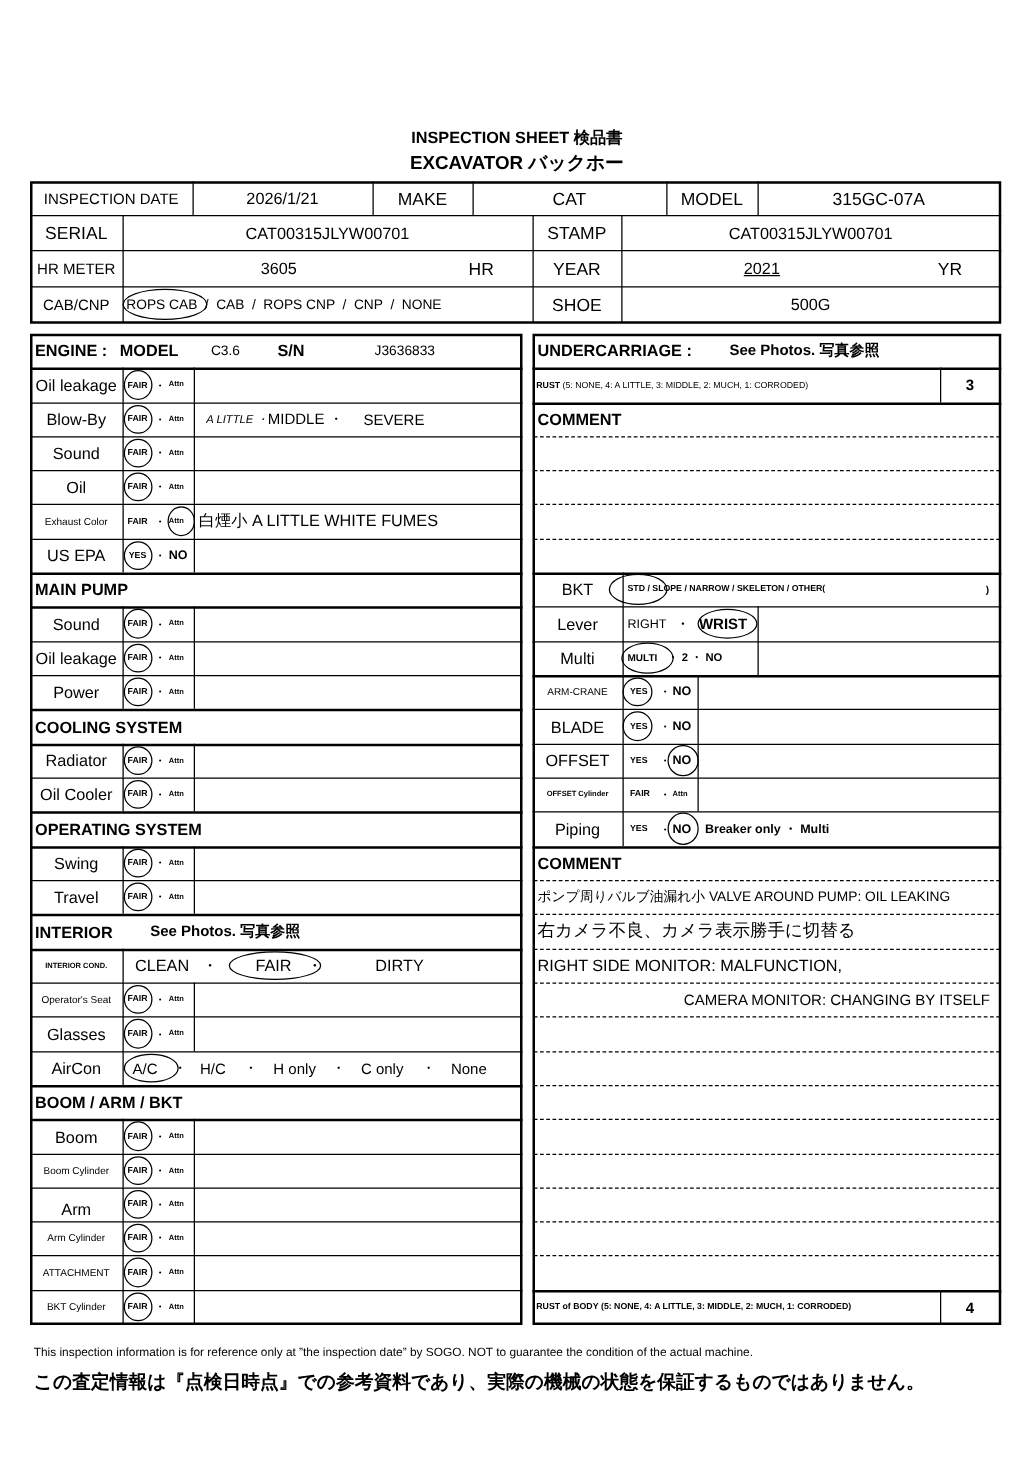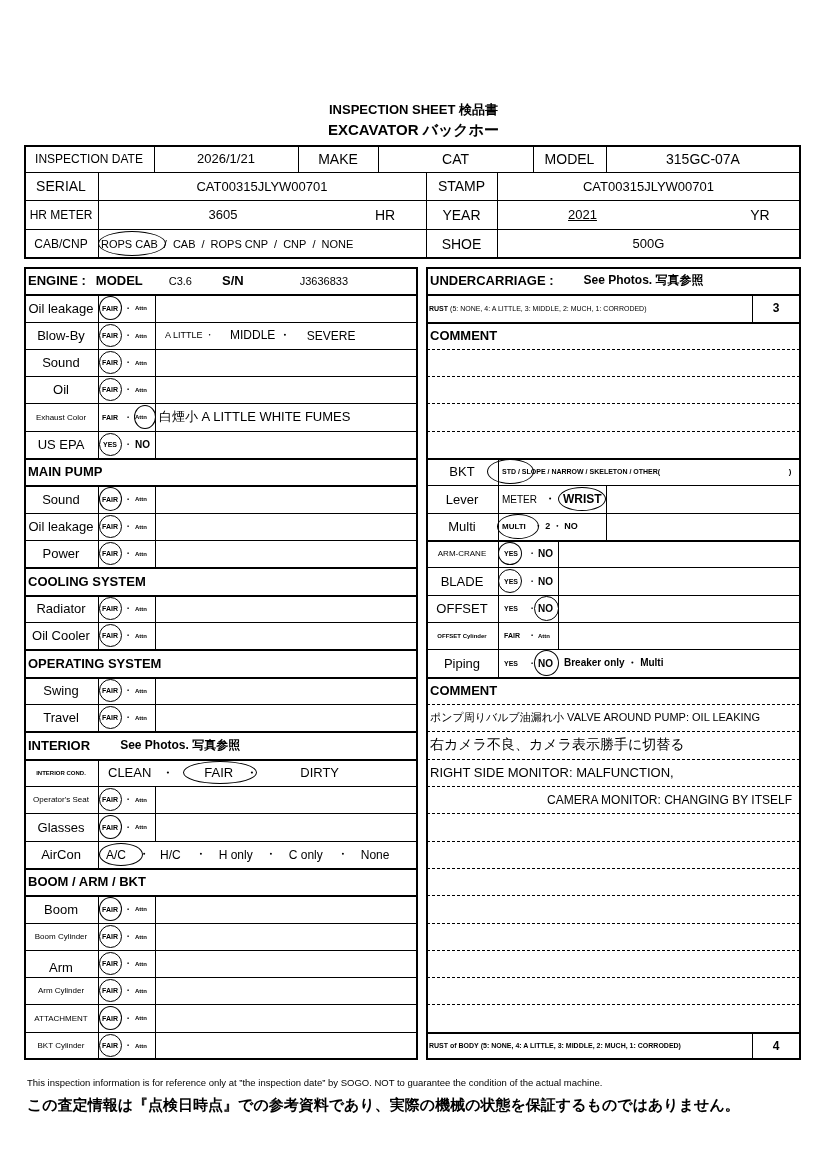--- a/index.html
+++ b/index.html
@@ -62,21 +62,21 @@
 
 <div class="cell f14" style="left:24px;top:172px;width:74px;height:28px;">SERIAL</div>
 <div class="cell f13" style="left:98px;top:172px;width:328px;height:28px;">CAT00315JLYW00701</div>
 <div class="cell f14" style="left:426px;top:172px;width:71px;height:28px;">STAMP</div>
 <div class="cell f13" style="left:497px;top:172px;width:303px;height:28px;">CAT00315JLYW00701</div>
 
 <div class="cell f12" style="left:24px;top:200px;width:74px;height:29px;">HR METER</div>
 <div class="cell f13" style="left:98px;top:200px;width:250px;height:29px;">3605</div>
 <div class="cell f14" style="left:360px;top:200px;width:50px;height:29px;">HR</div>
 <div class="cell f14" style="left:426px;top:200px;width:71px;height:29px;">YEAR</div>
-<div class="cell f13" style="left:470px;top:200px;width:225px;height:29px;text-decoration:underline;">2021</div>
+<div class="cell f13" style="left:497px;top:200px;width:225px;height:29px;text-decoration:underline;">2021</div>
 <div class="cell f14" style="left:740px;top:200px;width:40px;height:29px;">YR</div>
 
 <div class="cell f12" style="left:24px;top:229px;width:74px;height:29px;">CAB/CNP</div>
 <div class="cell f11" style="left:98px;top:229px;width:328px;height:29px;justify-content:flex-start;padding-left:3px;gap:6px;">
   <span>ROPS CAB</span>
     <span>/</span>
   <span>CAB</span>
     <span>/</span>
   <span>ROPS CNP</span>
     <span>/</span>
@@ -112,21 +112,21 @@
     <div class="cell f13" style="left:24px;top:322px;width:74px;height:27px;">Blow-By</div>
     <div class="vl" style="left:98px;top:322px;height:27px;"></div>
     <div class="vl" style="left:155px;top:322px;height:27px;"></div>
     <div class="fairpair" style="left:99px;top:322px;height:27px;">
       <span class="opt1">FAIR</span>
       <span class="sep">・</span>
       <span class="opt2">Attn</span>
     </div>
     <div class="oval" style="left:99px;top:324px;width:23px;height:23px;"></div>
     <div class="cell left f12" style="left:161px;top:322px;width:240px;height:27px;">
-      <span class="f9" style="margin-right: 16px;">A LITTLE ・</span>
+      <span class="f9" style="margin-right: 0; font-style: italic;">A LITTLE ・</span>
       <span style="margin-right: 16px;">MIDDLE ・</span>
       <span>SEVERE</span>
     </div>
     <div class="hl" style="left:24px;top:349px;width:394px;"></div>
     <div class="cell f13" style="left:24px;top:349px;width:74px;height:27px;">Sound</div>
     <div class="vl" style="left:98px;top:349px;height:27px;"></div>
     <div class="vl" style="left:155px;top:349px;height:27px;"></div>
     <div class="fairpair" style="left:99px;top:349px;height:27px;">
       <span class="opt1">FAIR</span>
       <span class="sep">・</span>
@@ -378,21 +378,21 @@
 
 <div class="cell f13" style="left:426px;top:458px;width:72px;height:27px;">BKT</div>
 <div class="vl" style="left:498px;top:458px;height:82px;"></div>
 <div class="cell left b f7" style="left:498px;top:458px;width:290px;height:27px;">STD / SLOPE / NARROW / SKELETON / OTHER(</div>
 <div class="cell b f8" style="left:780px;top:458px;width:20px;height:27px;">)</div>
 <div class="oval" style="left:487px;top:459px;width:47px;height:25px;"></div>
 <div class="hl" style="left:426px;top:485px;width:375px;"></div>
 
 <div class="cell f13" style="left:426px;top:485px;width:72px;height:28px;">Lever</div>
 <div class="cell left f10" style="left:498px;top:485px;width:108px;height:28px;gap:8px;">
-  <span>METER</span>
+  <span>RIGHT</span>
   <span class="b">・</span>
   <span class="b f12">WRIST</span>
 </div>
 <div class="oval" style="left:558px;top:487px;width:48px;height:24px;"></div>
 <div class="vl" style="left:606px;top:485px;height:55px;"></div>
 <div class="hl" style="left:426px;top:513px;width:375px;"></div>
 
 <div class="cell f13" style="left:426px;top:513px;width:72px;height:27px;">Multi</div>
 <div class="cell left b f9" style="left:498px;top:513px;width:108px;height:27px;gap:8px;">
   <span class="f8">MULTI</span>

